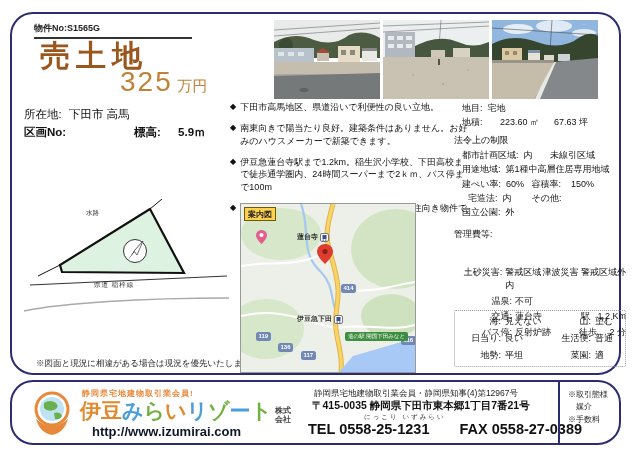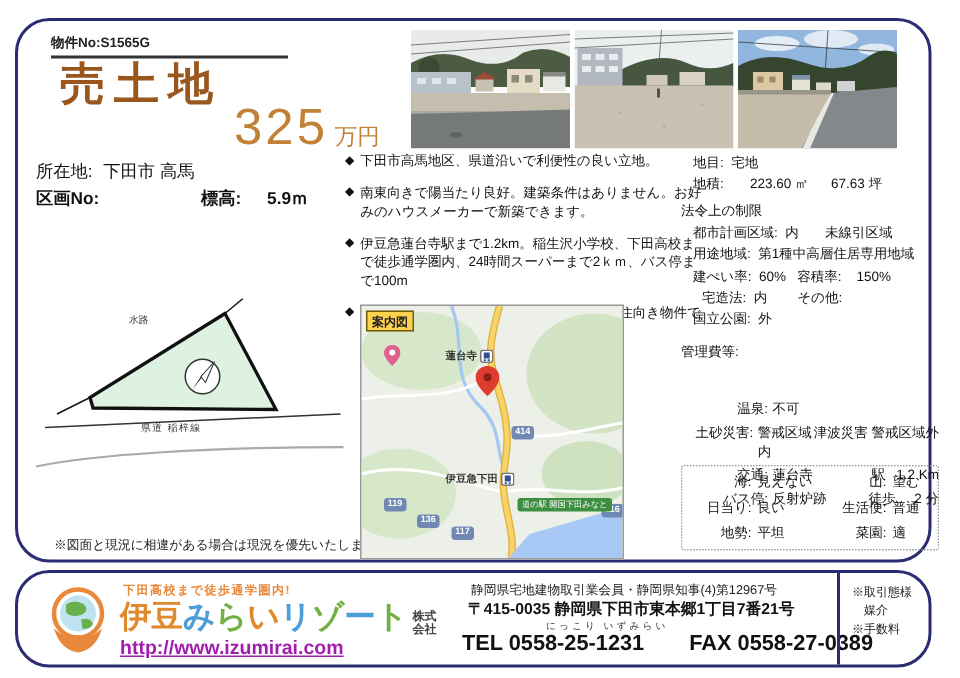--- a/index.html
+++ b/index.html
@@ -25,21 +25,21 @@
 <body>
 
 <div class="frame" style="left:10px;top:12px;width:607px;height:359px;">
 
   <div class="abs" style="left:22px;top:8px;width:158px;border-bottom:2px solid #333;padding-bottom:2px;font-size:9px;font-weight:bold;color:#222;">
     <span>物件No:</span><span>S1565G</span>
   </div>
 
   <div class="abs" style="left:28px;top:22px;font-size:30px;font-weight:bold;letter-spacing:6px;color:#9a571d;">売土地</div>
   <div class="abs" style="left:108px;top:52px;color:#c08236;">
-    <span style="font-size:34px;letter-spacing:2px;margin-left:36px;">325</span>
+    <span style="font-size:28px;letter-spacing:2px;">325</span>
     <span style="font-size:15px;">万円</span>
   </div>
 
   <div class="abs" style="left:12px;top:93px;font-size:11.5px;font-weight:normal;">
     <span>所在地:</span>
     <span style="margin-left:4px;">下田市 高馬</span>
   </div>
   <div class="abs" style="left:12px;top:111px;font-size:11.5px;font-weight:bold;">
     <span>区画No:</span>
   </div>
@@ -161,28 +161,28 @@
       <div class="drow">
           <span class="l">国立公園:</span>
           <span class="v">  外</span>
         </div>
     </div>
     <div style="font-size:9px;margin-top:9px;">管理費等:</div>
   </div>
 
   <div class="abs" style="left:442px;top:252px;width:172px;">
     <div class="hrow">
+        <span class="hl">土砂災害:</span>
+        <span class="hv">警戒区域内</span>
+        <span class="hr">津波災害 警戒区域外</span>
+      </div>
+    <div class="hrow">
         <span class="hl">温泉:</span>
         <span class="hv">不可</span>
         <span class="hr"></span>
-      </div>
-    <div class="hrow">
-        <span class="hl">土砂災害:</span>
-        <span class="hv">警戒区域内</span>
-        <span class="hr">津波災害 警戒区域外</span>
       </div>
     <div class="hrow">
         <span class="hl">交通:</span>
         <span class="hv">蓮台寺</span>
         <span class="hr">駅   1.2 Km</span>
       </div>
     <div class="hrow">
         <span class="hl">バス停:</span>
         <span class="hv">反射炉跡</span>
         <span class="hr">徒歩     2 分</span>
@@ -273,37 +273,37 @@
 
 <div class="frame" style="left:10px;top:380px;width:607px;height:61px;">
 
   <svg class="abs" width="44" height="48" viewBox="0 0 44 48" style="left:18px;top:7px;">
     <circle cx="22" cy="20" r="16" fill="#fff" stroke="#e8883a" stroke-width="3"></circle>
     <circle cx="22" cy="20" r="12" fill="#bfe3f0"></circle>
     <path d="M14,14 Q20,10 26,14 Q30,18 24,21 Q17,23 14,19 Z" fill="#6ab04c"></path>
     <path d="M24,24 Q30,22 32,27 Q30,31 25,30 Z" fill="#6ab04c"></path>
     <path d="M6,30 Q22,44 38,30 Q34,44 22,46 Q10,44 6,30 Z" fill="#e8883a"></path>
   </svg>
-  <span class="abs" style="left:70px;top:6px;font-size:8px;color:#e8883a;font-weight:bold;letter-spacing:1px;">下田高校まで徒歩通学圏内!</span>
+  <span class="abs" style="left:70px;top:6px;font-size:8px;color:#e8883a;font-weight:bold;letter-spacing:1px;">静岡県宅地建物取引業会員!</span>
   <div class="abs" style="left:68px;top:15px;font-size:21px;font-weight:bold;display:flex;align-items:flex-end;">
     <span style="color:#e08a2f;">伊</span>
     <span style="color:#e08a2f;">豆</span>
     <span style="color:#4a9fd8;">み</span>
     <span style="color:#72b043;">ら</span>
     <span style="color:#e08a2f;">い</span>
     <span style="color:#4a9fd8;">リ</span>
     <span style="color:#72b043;">ゾ</span>
     <span style="color:#4a9fd8;">ー</span>
     <span style="color:#72b043;">ト</span>
     <span style="font-size:8px;color:#444;line-height:1.1;margin-left:3px;display:inline-block;">
       <span style="display:block;">株式</span>
       <span style="display:block;">会社</span>
     </span>
   </div>
-  <div class="abs" style="left:68px;top:42px;font-size:13px;font-weight:bold;color:#a21caf;text-decoration:underline;">http://www.izumirai.com</div>
+  <div class="abs" style="left:80px;top:42px;font-size:13px;font-weight:bold;color:#0f172a;">http://www.izumirai.com</div>
 
   <div class="abs" style="left:302px;top:6px;font-size:8.5px;color:#222;">静岡県宅地建物取引業会員・静岡県知事(4)第12967号</div>
   <div class="abs" style="left:300px;top:17px;font-size:10.5px;font-weight:bold;color:#111;">〒415-0035 静岡県下田市東本郷1丁目7番21号</div>
   <div class="abs" style="left:352px;top:31px;font-size:6.5px;color:#333;letter-spacing:2px;">にっこり  いずみらい</div>
   <div class="abs" style="left:296px;top:39px;font-size:14.5px;font-weight:bold;color:#111;">
     <span>TEL 0558-25-1231</span>
     <span style="margin-left:26px;">FAX 0558-27-0389</span>
   </div>
 
   <div class="abs" style="left:546px;top:0;width:2px;height:100%;background:#2b2c72;"></div>

